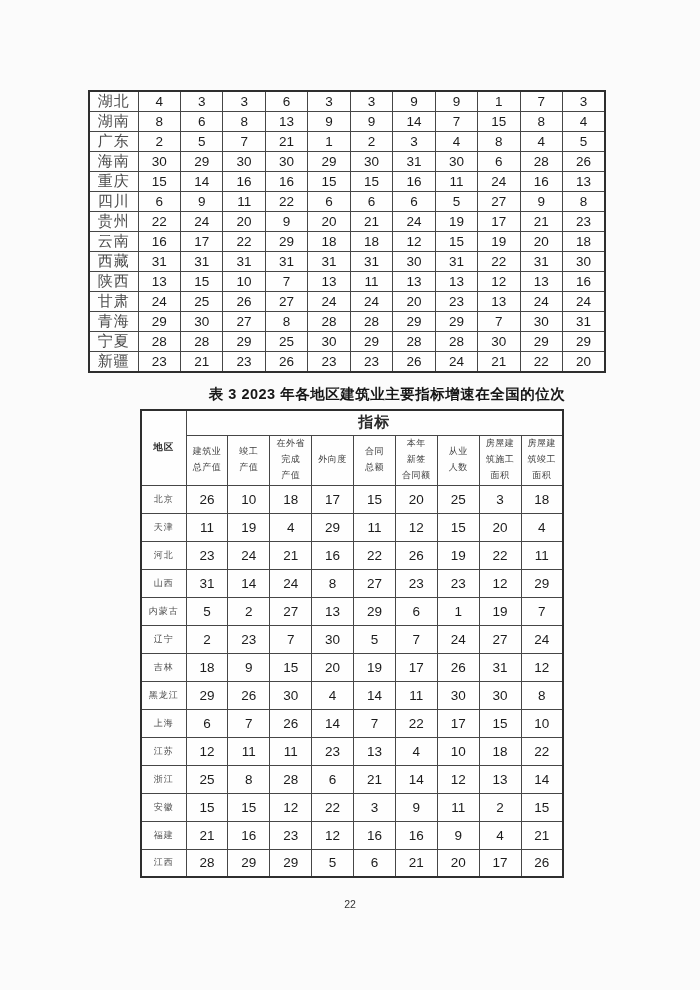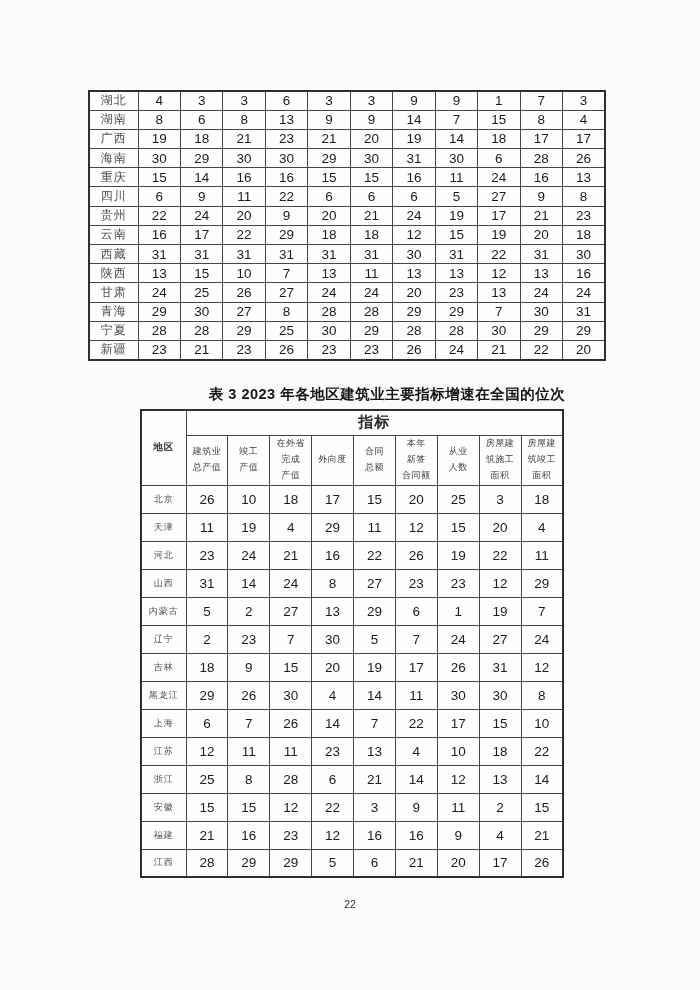--- a/index.html
+++ b/index.html
@@ -34,21 +34,21 @@
   table.t1 td {
     border: 1px solid #464646;
     text-align: center;
     vertical-align: middle;
     padding: 0;
     font-size: 13.5px;
     font-weight: 500;
     color: #1b1b1b;
   }
   table.t1 td.region {
-    font-size: 12px;
+    font-size: 15px;
     font-weight: 400;
     color: #4d4d4d;
     letter-spacing: 1px;
   }
   .c-region1 { width: 49px; }
 
   
   .caption {
     position: absolute;
     top: 385px;
@@ -160,32 +160,32 @@
           <td>13</td>
           <td>9</td>
           <td>9</td>
           <td>14</td>
           <td>7</td>
           <td>15</td>
           <td>8</td>
           <td>4</td>
         </tr>
         <tr>
-          <td class="region">广西</td>
-          <td>19</td>
-          <td>18</td>
-          <td>21</td>
-          <td>23</td>
-          <td>21</td>
-          <td>20</td>
-          <td>19</td>
-          <td>14</td>
-          <td>18</td>
-          <td>17</td>
-          <td>17</td>
+          <td class="region">广东</td>
+          <td>2</td>
+          <td>5</td>
+          <td>7</td>
+          <td>21</td>
+          <td>1</td>
+          <td>2</td>
+          <td>3</td>
+          <td>4</td>
+          <td>8</td>
+          <td>4</td>
+          <td>5</td>
         </tr>
         <tr>
           <td class="region">海南</td>
           <td>30</td>
           <td>29</td>
           <td>30</td>
           <td>30</td>
           <td>29</td>
           <td>30</td>
           <td>31</td>

